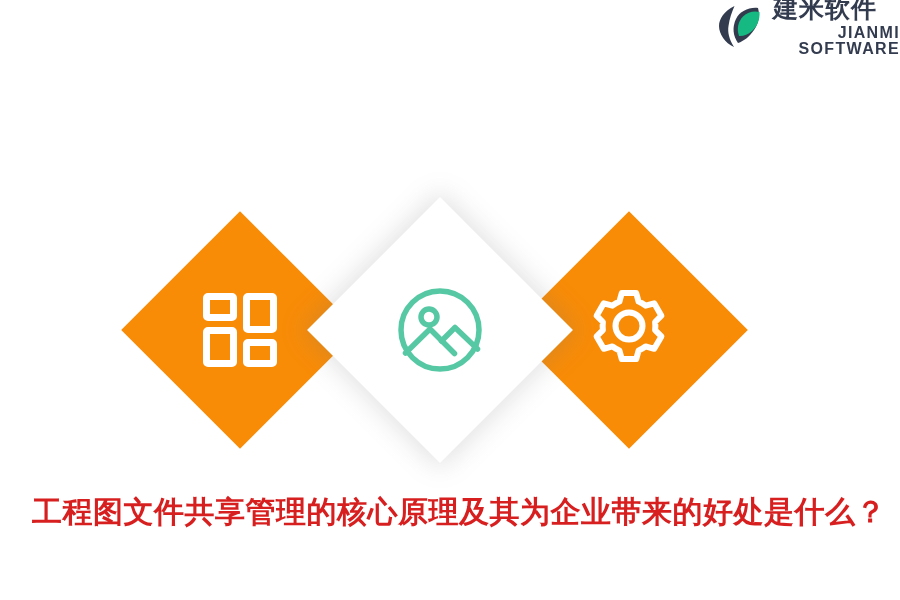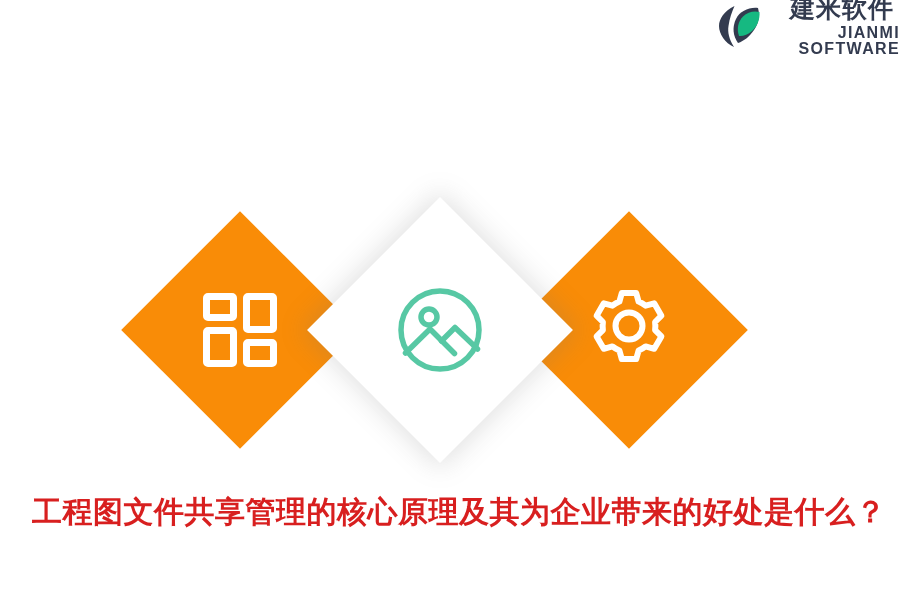--- a/index.html
+++ b/index.html
@@ -17,21 +17,21 @@
 
   
   .brand {
     position: absolute;
     top: 0px;
     left: 718px;
     width: 182px;
     height: 52px;
     display: flex;
     align-items: center;
-    gap: 24px;
+    gap: 7px;
   }
   .brand-mark {
     width: 48px;
     height: 46px;
     flex: 0 0 auto;
     display: block;
   }
   .brand-text {
     display: flex;
     flex-direction: column;

